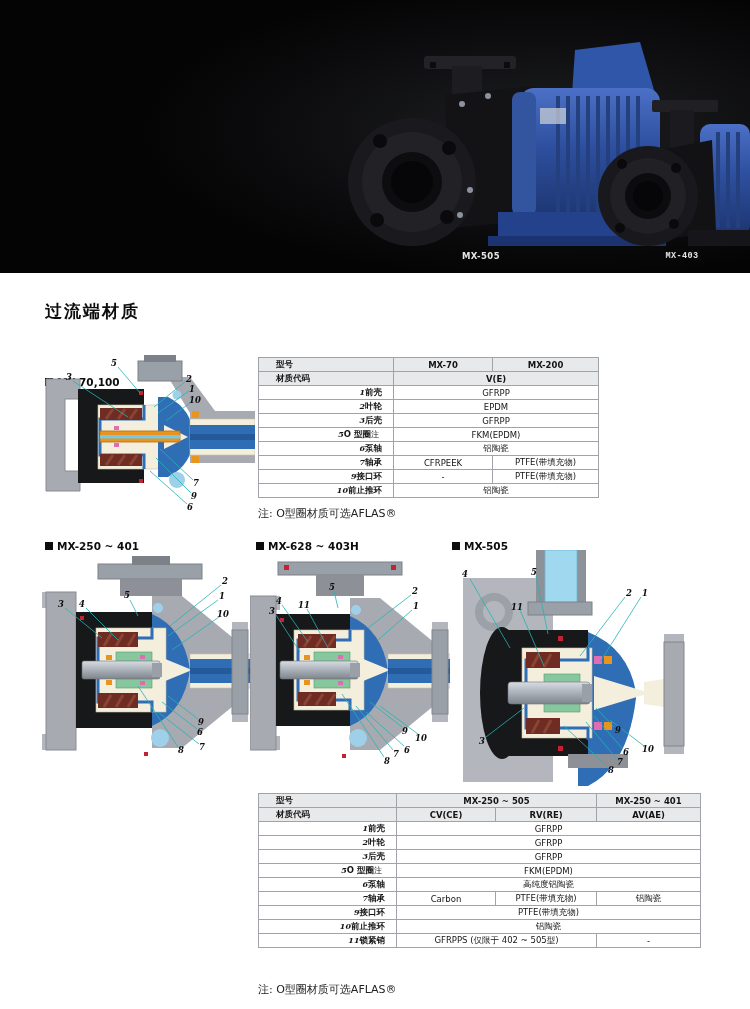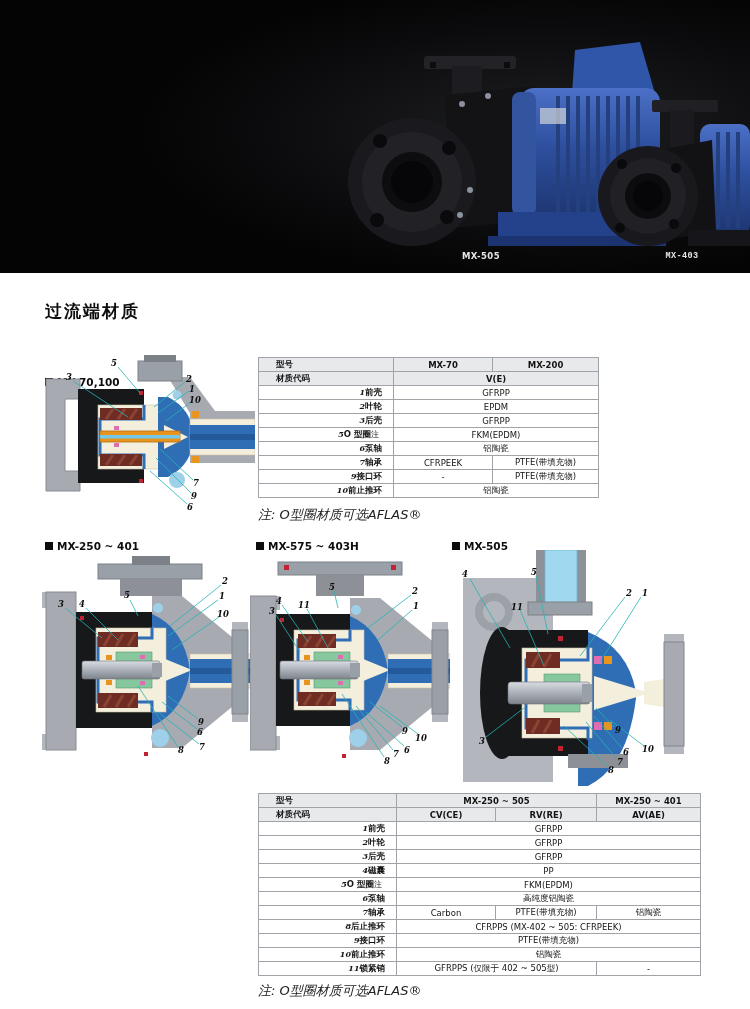--- a/index.html
+++ b/index.html
@@ -43,21 +43,21 @@
     white-space:nowrap;font-weight:normal;}
   thead th{background:#e8e9eb;font-weight:bold;text-align:center;}
   thead th.lbl{text-align:left;padding-left:17px;}
   td.lblcell{text-align:right;padding-left:4px;background:#fff;}
   td.val{text-align:center;background:#fff;}
   .no{display:inline-block;width:13px;font-family:"DejaVu Serif","Liberation Serif",serif;
     font-style:italic;font-weight:bold;font-size:8px;}
   .nm{font-weight:bold;}
   .rnote{float:right;font-size:8px;font-weight:normal;padding-right:3px;}
   
-  .fnote{position:absolute;font-size:13px;color:#222;font-style:italic;}
+  .fnote{position:absolute;font-size:11px;color:#222;}
   #fn1{left:258px;top:506px;}
   #fn2{left:258px;top:982px;}
 </style>
 </head>
 <body>
 
 <div class="banner">
   <svg width="750" height="273" viewBox="0 0 750 273">
     <defs>
       <radialGradient id="glow" cx="0.73" cy="0.48" r="0.55">
@@ -138,21 +138,21 @@
     </g>
   </svg>
   <span class="pump-label" id="lbl-mx505">MX-505</span>
   <span class="pump-label" id="lbl-mx403">MX-403</span>
 </div>
 
 <div class="page-title">过流端材质</div>
 
 <div class="sec" id="sec1"><span class="sq"></span><span>MX-70,100</span></div>
 <div class="sec" id="sec2"><span class="sq"></span><span>MX-250 ~ 401</span></div>
-<div class="sec" id="sec3"><span class="sq"></span><span>MX-575 ~ 403H</span></div>
+<div class="sec" id="sec3"><span class="sq"></span><span>MX-628 ~ 403H</span></div>
 <div class="sec" id="sec4"><span class="sq"></span><span>MX-505</span></div>
 
 <div class="diagram" id="d1">
   <svg width="215" height="165" viewBox="0 0 215 165">
     <defs>
       <linearGradient id="shaftG" x1="0" y1="0" x2="0" y2="1">
         <stop offset="0" stop-color="#d8dce2"></stop>
           <stop offset="0.5" stop-color="#aab0b8"></stop>
           <stop offset="1" stop-color="#7e848c"></stop>
       </linearGradient>
@@ -470,42 +470,34 @@
       </tr>
       <tr>
         <td class="lblcell"><i class="no">2</i><span class="nm">叶轮</span></td>
         <td class="val" colspan="3">GFRPP</td>
       </tr>
       <tr>
         <td class="lblcell"><i class="no">3</i><span class="nm">后壳</span></td>
         <td class="val" colspan="3">GFRPP</td>
       </tr>
       <tr>
-        <td class="lblcell"><i class="no">4</i><span class="nm">磁囊</span></td>
-        <td class="val" colspan="3">PP</td>
-      </tr>
-      <tr>
         <td class="lblcell"><i class="no">5</i><span class="nm">O 型圈</span><span class="rnote">注</span></td>
         <td class="val" colspan="3">FKM(EPDM)</td>
       </tr>
       <tr>
         <td class="lblcell"><i class="no">6</i><span class="nm">泵轴</span></td>
         <td class="val" colspan="3">高纯度铝陶瓷</td>
       </tr>
       <tr>
         <td class="lblcell"><i class="no">7</i><span class="nm">轴承</span></td>
         <td class="val">Carbon</td>
         <td class="val">PTFE(带填充物)</td>
         <td class="val">铝陶瓷</td>
       </tr>
       <tr>
-        <td class="lblcell"><i class="no">8</i><span class="nm">后止推环</span></td>
-        <td class="val" colspan="3">CFRPPS (MX-402 ~ 505: CFRPEEK)</td>
-      </tr>
-      <tr>
         <td class="lblcell"><i class="no">9</i><span class="nm">接口环</span></td>
         <td class="val" colspan="3">PTFE(带填充物)</td>
       </tr>
       <tr>
         <td class="lblcell"><i class="no">10</i><span class="nm">前止推环</span></td>
         <td class="val" colspan="3">铝陶瓷</td>
       </tr>
       <tr>
         <td class="lblcell"><i class="no">11</i><span class="nm">锁紧销</span></td>
         <td class="val" colspan="2">GFRPPS (仅限于 402 ~ 505型)</td>

